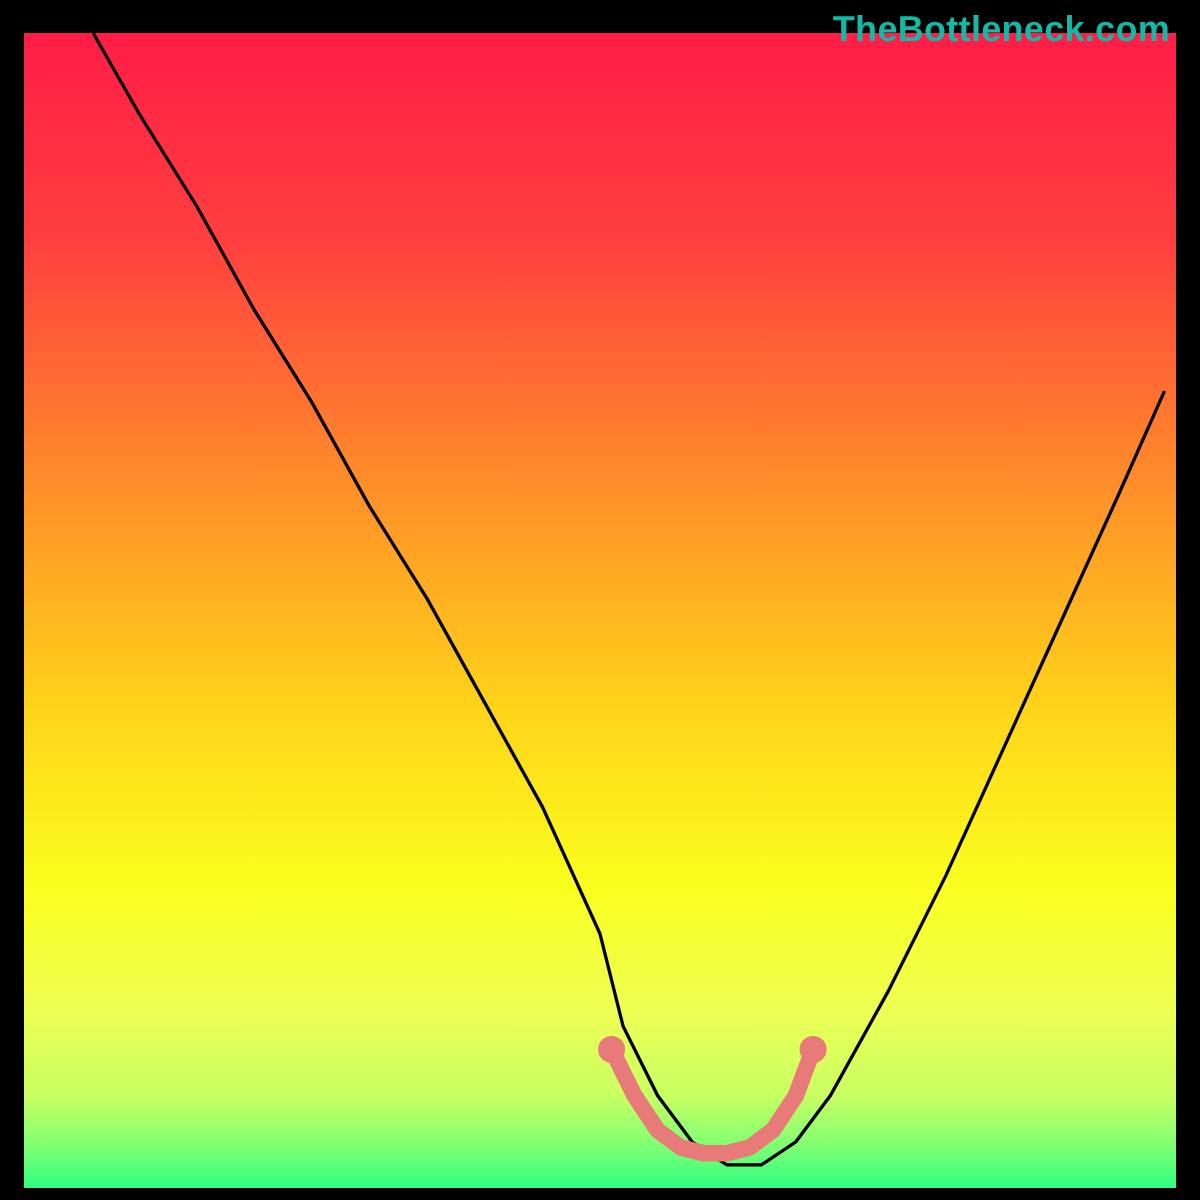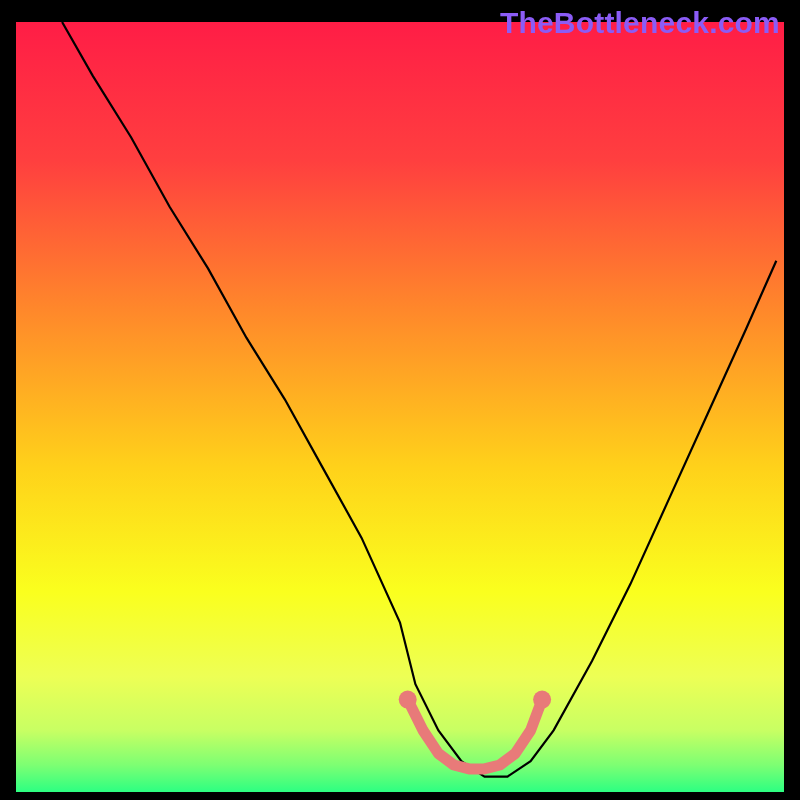--- a/index.html
+++ b/index.html
@@ -15,23 +15,23 @@
     top: 0;
     left: 0;
     width: 800px;
     height: 800px;
   }
   .watermark {
     position: absolute;
     top: 6px;
     right: 20px;
     font-family: Arial, Helvetica, sans-serif;
-    font-size: 30px;
+    font-size: 24px;
     font-weight: 600;
-    color: #8b5cf6;
+    color: #14b8a6;
     letter-spacing: 0.2px;
   }
 </style>
 </head>
 <body>
 
 <svg class="canvas" viewBox="0 0 800 800">
   <defs>
     <linearGradient id="bg-grad" x1="0" y1="0" x2="0" y2="1">
         <stop offset="0%" stop-color="#ff1d46"></stop>

